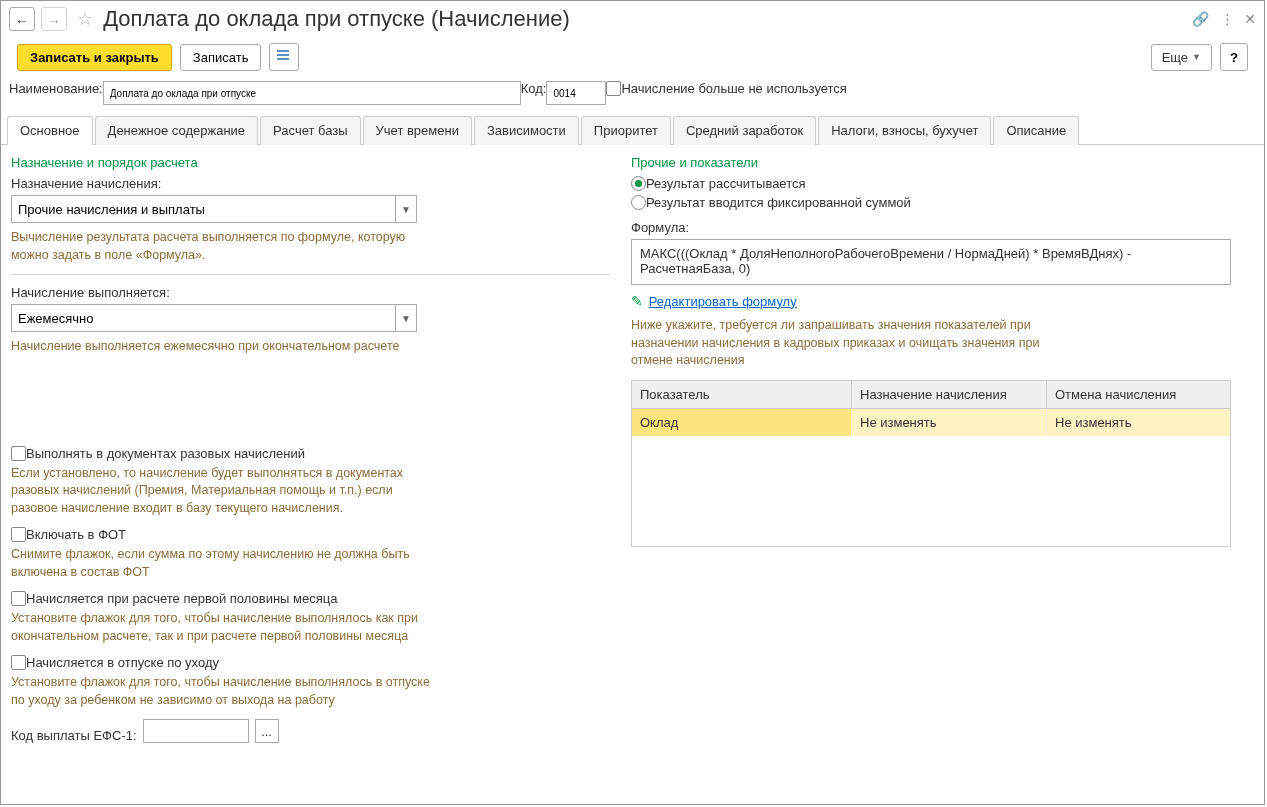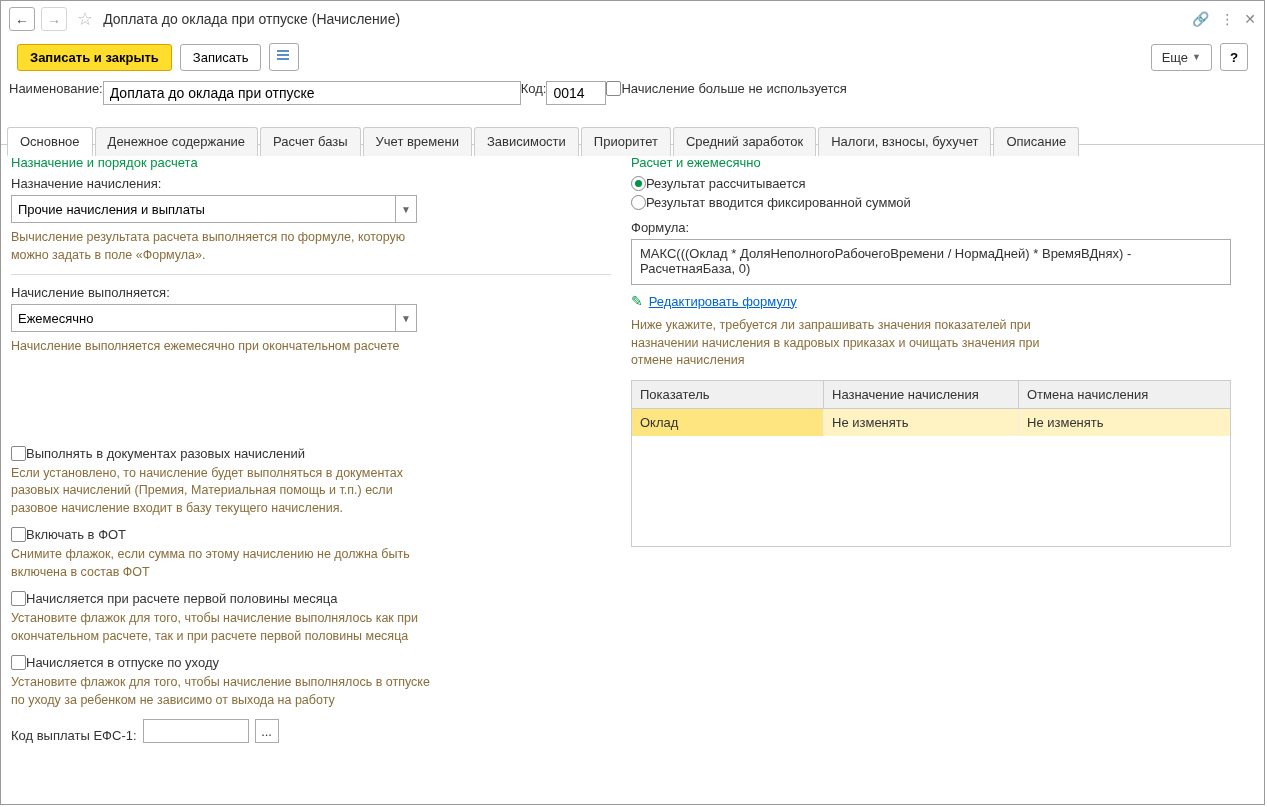--- a/index.html
+++ b/index.html
@@ -2,38 +2,38 @@
 <html><head>
 <meta charset="utf-8">
 <style>
 * { box-sizing: border-box; margin: 0; padding: 0; }
 body { font-family: Arial, sans-serif; font-size: 13px; color: #333; background: #fff; }
 .window { border: 1px solid #999; width: 1265px; height: 805px; display: flex; flex-direction: column; }
 .titlebar { display: flex; align-items: center; padding: 4px 8px; gap: 6px; height: 36px; }
 .nav-btn { width: 26px; height: 24px; border: 1px solid #aaa; background: #fff; border-radius: 3px; display: flex; align-items: center; justify-content: center; cursor: pointer; font-size: 14px; }
 .nav-btn.disabled { opacity: 0.5; }
 .star-icon { font-size: 18px; color: #bbb; margin: 0 4px; }
-.window-title { font-size: 14px; flex: 1; }
+.window-title { font-size: 22px; flex: 1; }
 .title-icons { display: flex; gap: 10px; align-items: center; color: #888; }
 .title-icons span { cursor: pointer; font-size: 14px; }
 .toolbar { display: flex; align-items: center; padding: 6px 16px; gap: 8px; }
 .btn-primary { background: #ffdd2d; border: 1px solid #d4a300; padding: 5px 12px; font-weight: bold; border-radius: 3px; cursor: pointer; font-size: 13px; }
 .btn { background: #fff; border: 1px solid #aaa; padding: 5px 12px; border-radius: 3px; cursor: pointer; font-size: 13px; }
 .btn-icon { background: #fff; border: 1px solid #aaa; width: 30px; height: 28px; border-radius: 3px; display: flex; align-items: center; justify-content: center; cursor: pointer; }
 .list-icon { width: 14px; height: 14px; display: inline-block; }
 .list-icon::before { content: ""; display: block; width: 12px; height: 2px; background: #5b8fc7; box-shadow: 0 4px 0 #5b8fc7, 0 8px 0 #5b8fc7; }
 .toolbar-spacer { flex: 1; }
 .form-row { display: flex; align-items: flex-start; padding: 4px 8px; gap: 0; }
 .label { }
-.input-text { border: 1px solid #aaa; padding: 3px 6px; font-size: 14px; height: 24px; }
+.input-text { border: 1px solid #aaa; padding: 3px 6px; font-size: 10px; height: 24px; }
 .input-name { width: 418px; }
 .input-code { width: 60px; }
 .checkbox { width: 15px; height: 15px; border: 1px solid #888; border-radius: 2px; display: inline-block; }
 .tabs { display: flex; border-bottom: 1px solid #ccc; padding: 0 6px; margin-top: 6px; }
-.tab { padding: 6px 12px; border: 1px solid #ccc; border-bottom: none; margin-right: 2px; background: #f5f5f5; cursor: pointer; font-size: 13px; border-radius: 3px 3px 0 0; position: relative; top: 12px; }
+.tab { padding: 6px 12px; border: 1px solid #ccc; border-bottom: none; margin-right: 2px; background: #f5f5f5; cursor: pointer; font-size: 13px; border-radius: 3px 3px 0 0; position: relative; top: 1px; }
 .tab.active { background: #fff; border-bottom: 1px solid #fff; }
 .content { display: flex; padding: 10px; gap: 20px; flex: 1; overflow: hidden; }
 .col-left { width: 600px; }
 .col-right { flex: 1; }
 .section-title { color: #009646; margin-bottom: 6px; }
 .field-label { margin-bottom: 4px; }
 .dropdown { display: flex; width: 406px; margin-bottom: 6px; }
 .dropdown-input { flex: 1; border: 1px solid #aaa; border-right: none; padding: 13px 6px; height: 26px; font-size: 13px; }
 .dropdown-btn { width: 22px; border: 1px solid #aaa; background: #fff; display: flex; align-items: center; justify-content: center; cursor: pointer; font-size: 10px; color: #666; }
 .hint { color: #8a6d3b; font-size: 12.5px; line-height: 1.4; margin-bottom: 10px; }
@@ -46,21 +46,21 @@
 .edit-link a { color: #0066cc; text-decoration: underline; cursor: pointer; }
 .pencil-icon { color: #009646; font-size: 14px; }
 .table { width: 600px; border: 1px solid #ccc; margin-top: 8px; }
 .table-header { display: flex; background: #f0f0f0; border-bottom: 1px solid #ccc; }
 .th { padding: 6px 8px; border-right: 1px solid #ccc; font-size: 13px; }
 .th:last-child { border-right: none; }
 .table-row { display: flex; background: #fff3c4; }
 .table-row .td:first-child { background: #ffe57f; }
 .td { padding: 6px 8px; border-right: 1px solid #eee; font-size: 13px; }
 .td:last-child { border-right: none; }
-.col1 { width: 192px; }
+.col1 { width: 220px; }
 .col2 { width: 195px; }
 .col3 { flex: 1; }
 .table-body-empty { height: 110px; background: #fff; }
 .efs-row { display: flex; align-items: flex-end; gap: 6px; margin-top: 10px; }
 .efs-input { width: 106px; border: 1px solid #aaa; height: 24px; padding: 3px 6px; }
 .efs-btn { width: 24px; height: 24px; border: 1px solid #aaa; background: #fff; display: flex; align-items: center; justify-content: center; cursor: pointer; }
 .btn-dropdown { background: #fff; border: 1px solid #aaa; padding: 5px 10px; border-radius: 3px; cursor: pointer; display: flex; align-items: center; gap: 4px; font-size: 13px; }
 .btn-help { background: #fff; border: 1px solid #aaa; width: 28px; height: 28px; border-radius: 3px; cursor: pointer; font-weight: bold; }
 </style>
 </head>
@@ -156,21 +156,21 @@
       <div class="hint" style="width:420px">Установите флажок для того, чтобы начисление выполнялось в отпуске по уходу за ребенком не зависимо от выхода на работу</div>
 
       <div class="efs-row">
         <span>Код выплаты ЕФС-1:</span>
         <input class="efs-input" style="">
         <div class="efs-btn">...</div>
       </div>
     </div>
 
     <div class="col-right">
-      <div class="section-title">Расчет и ежемесячно</div>
+      <div class="section-title">Прочие и показатели</div>
       <div class="check-row">
           <span class="radio selected"></span>
           <span>Результат рассчитывается</span>
         </div>
       <div class="check-row" style="margin-bottom:10px">
           <span class="radio"></span>
           <span>Результат вводится фиксированной суммой</span>
         </div>
       <div class="field-label">Формула:</div>
       <div class="formula-box">МАКС(((Оклад * ДоляНеполногоРабочегоВремени / НормаДней) * ВремяВДнях) - РасчетнаяБаза, 0)</div>

